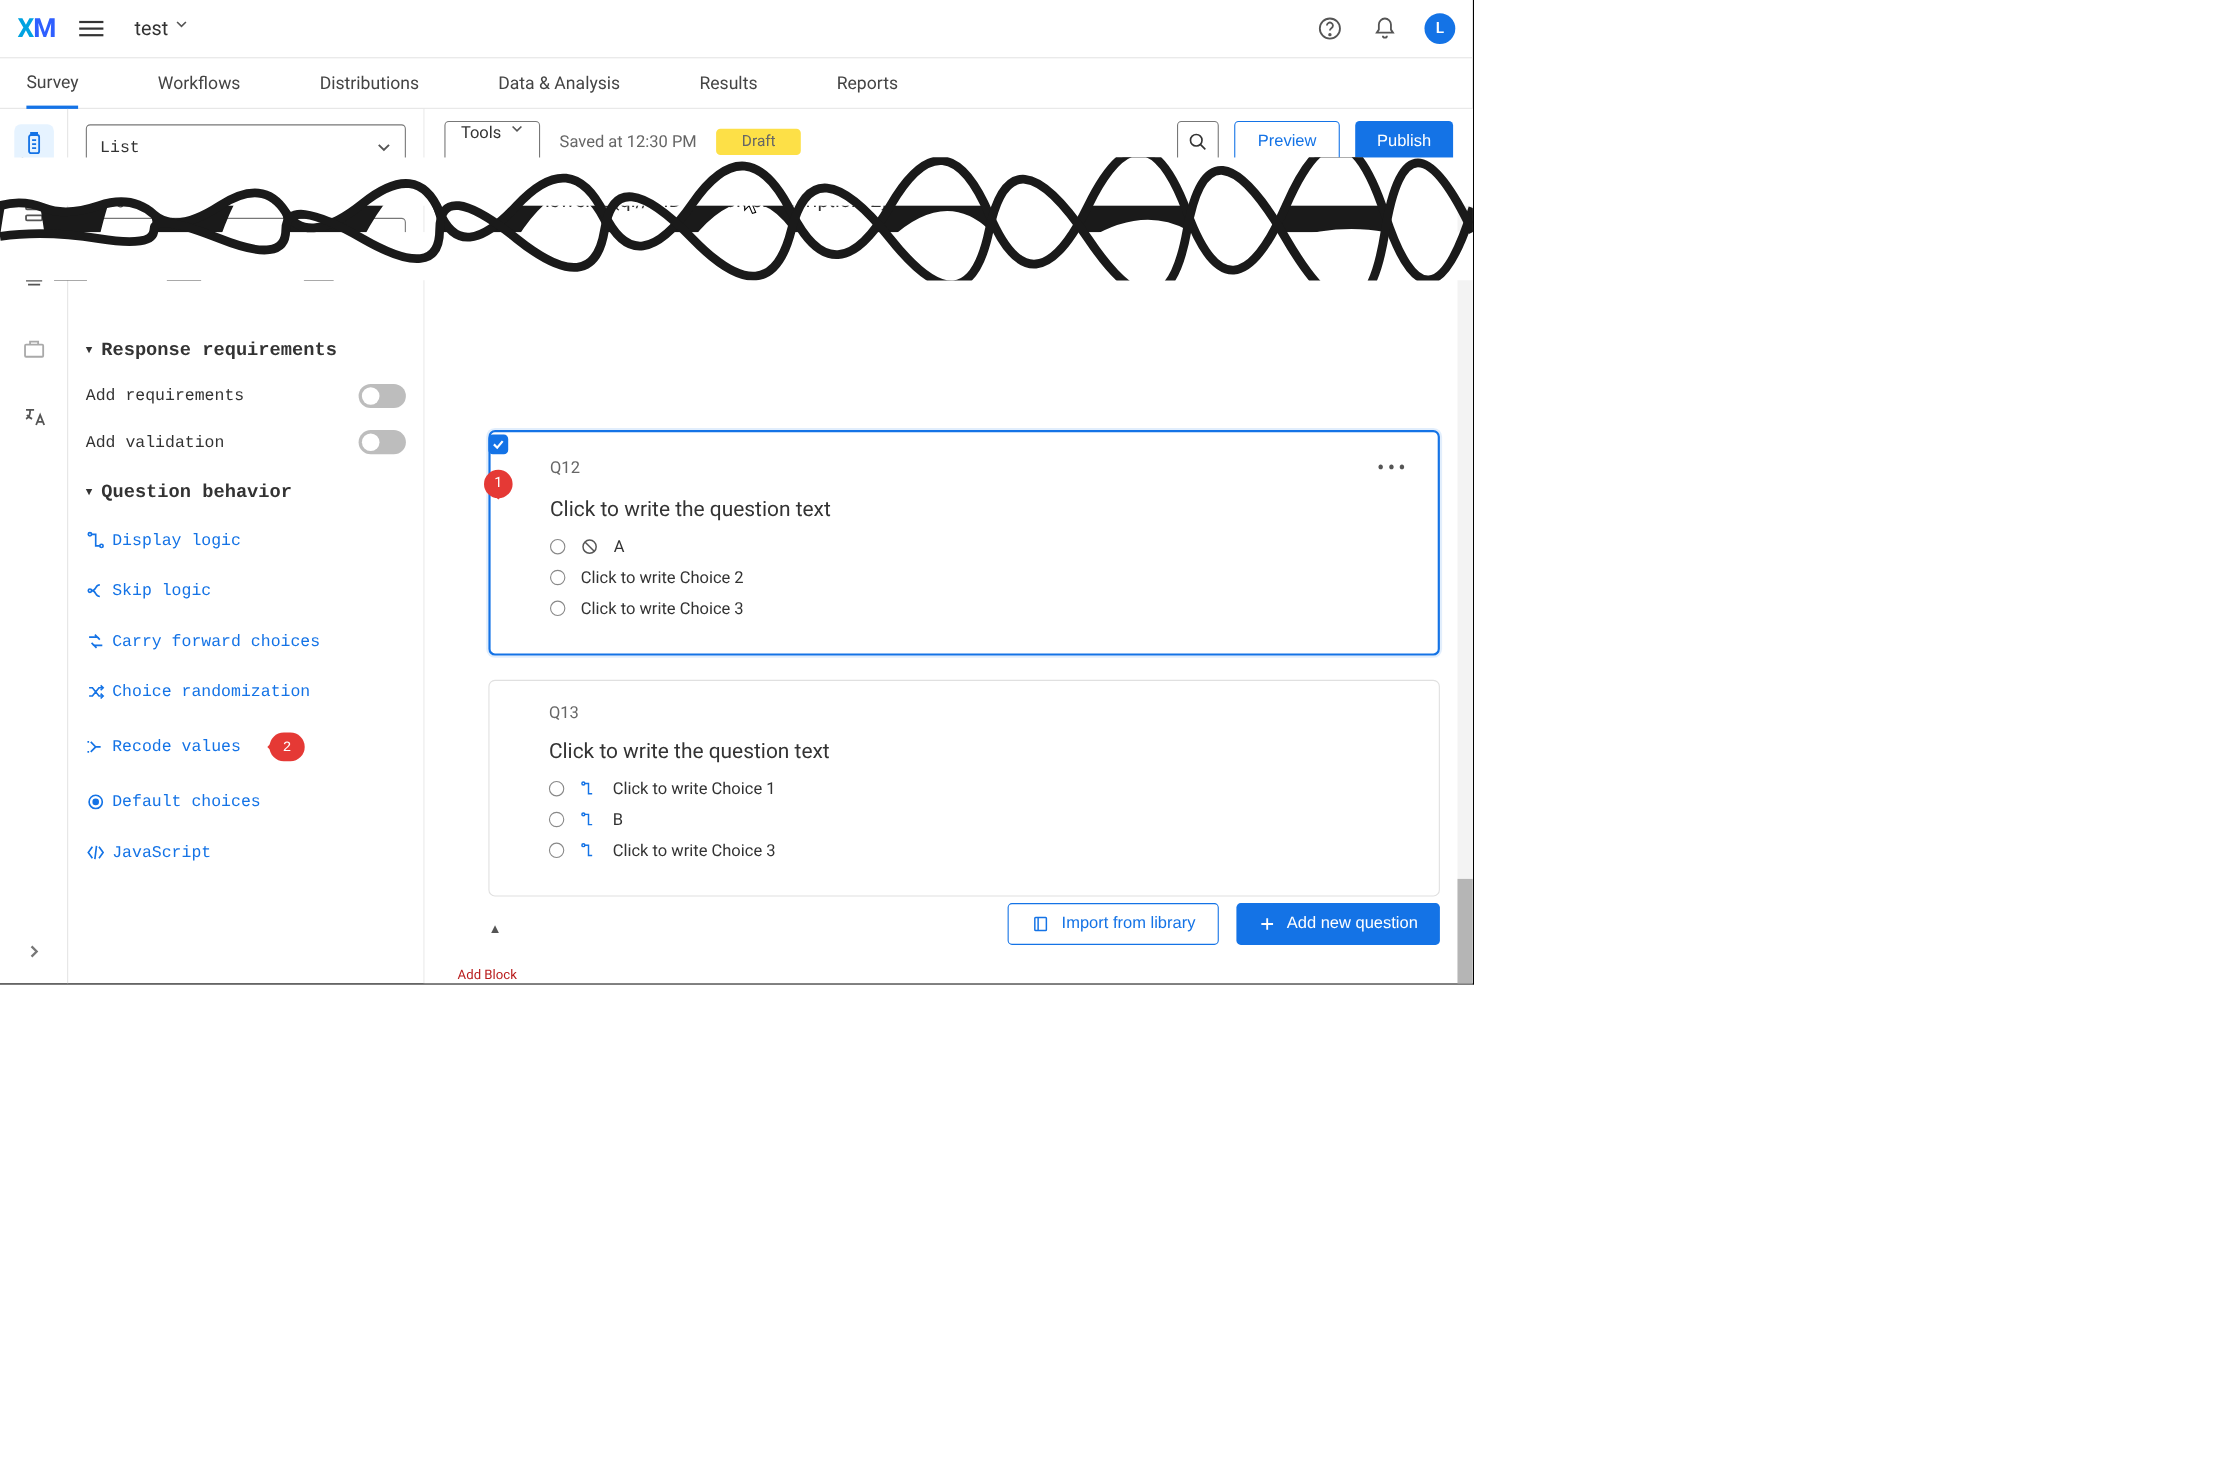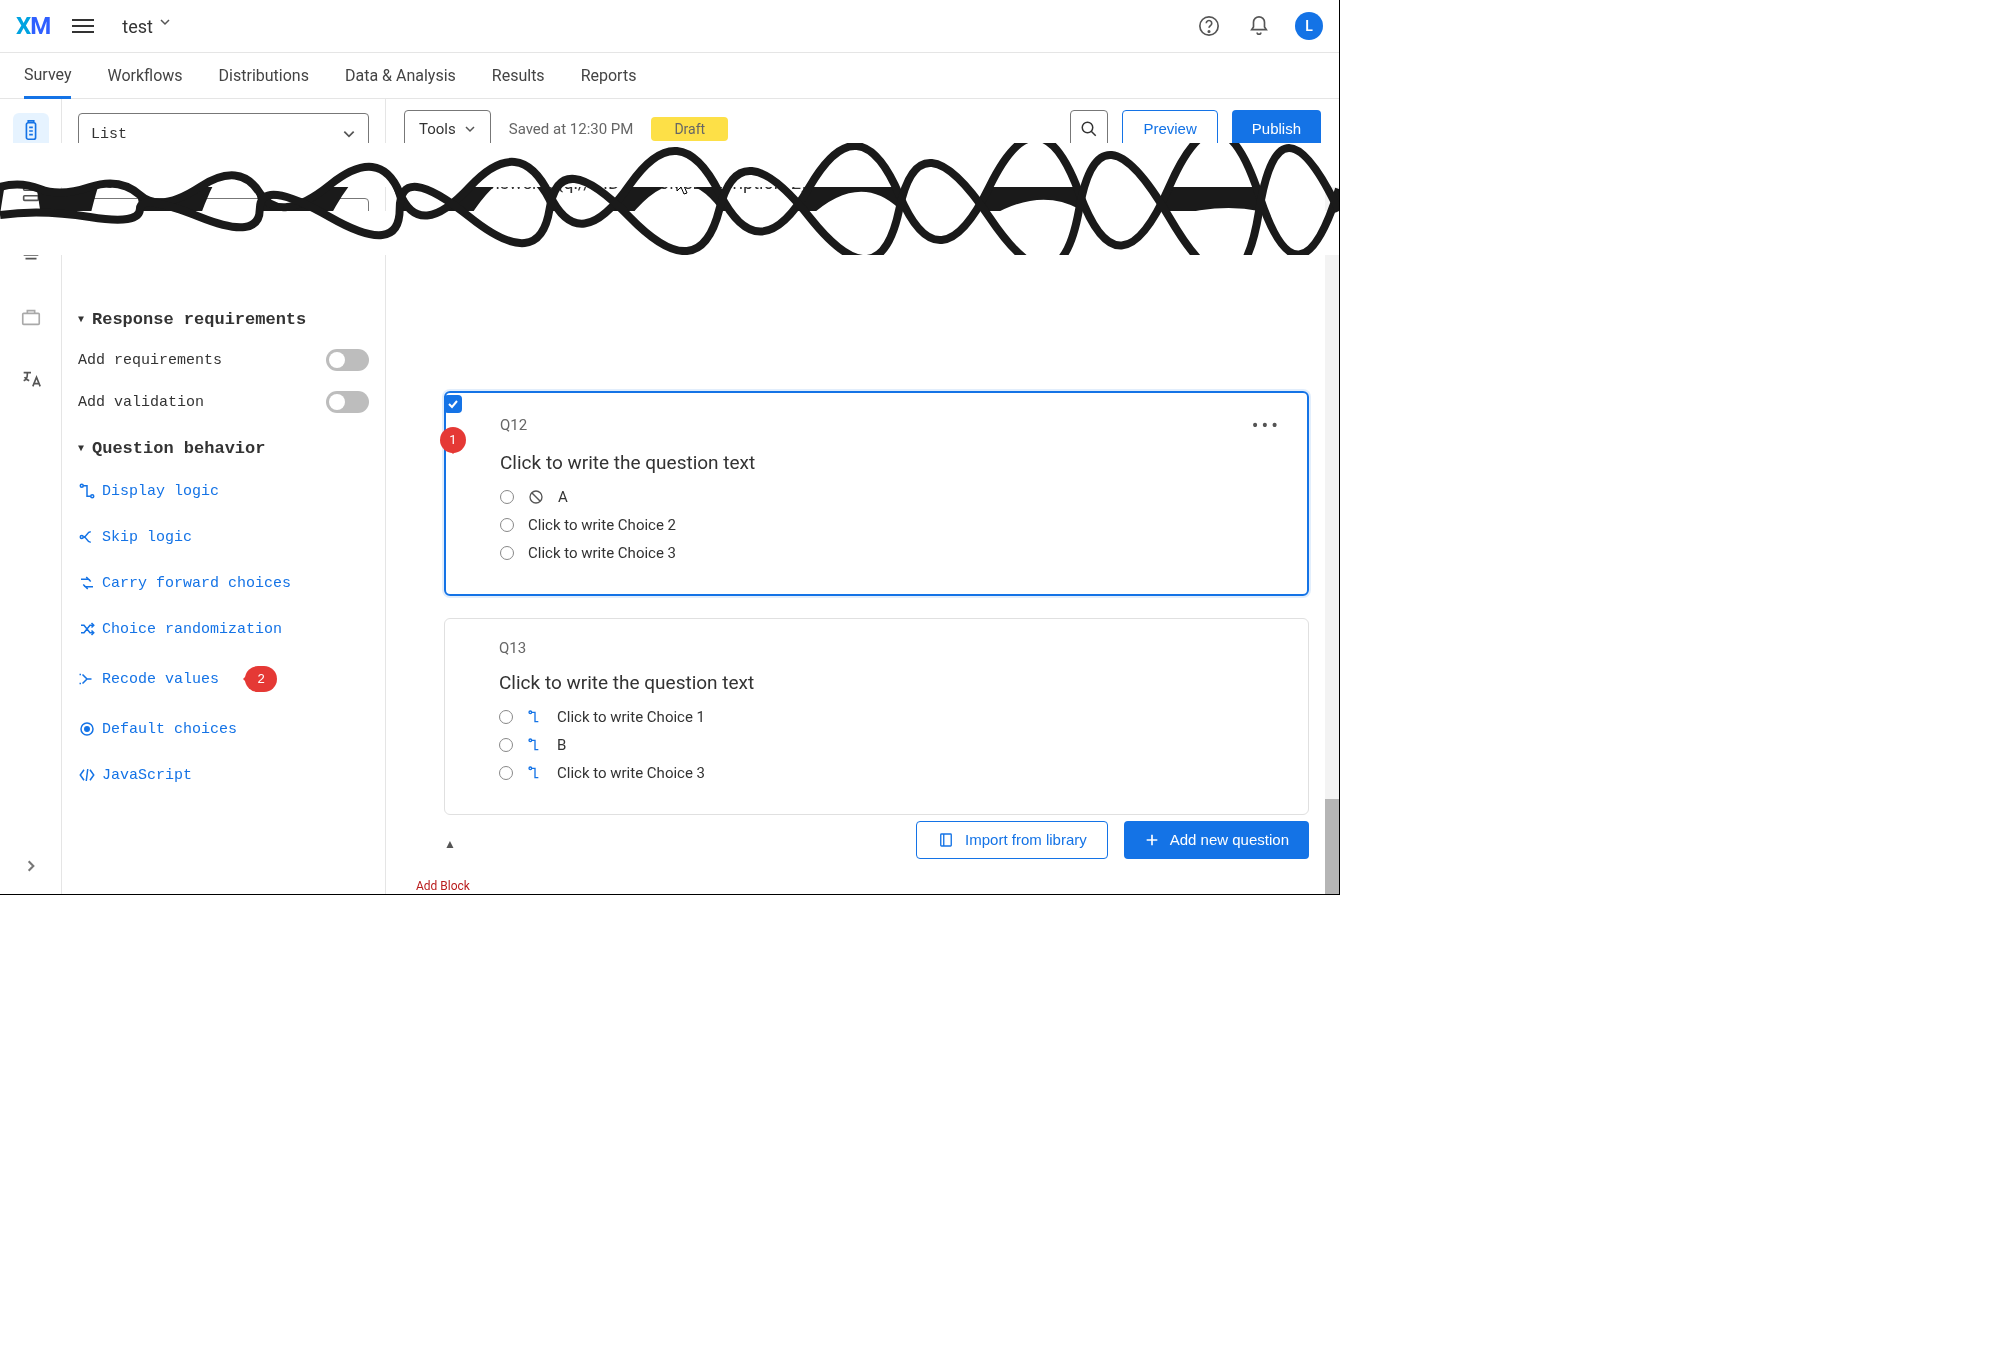--- a/index.html
+++ b/index.html
@@ -13,21 +13,21 @@
 .logo .m { color: #2f5fff; }
 .hamburger { width: 22px; margin-left: 22px; cursor: pointer; }
 .hamburger div { height: 2px; background:#333; margin: 4px 0; }
 .project-name { margin-left: 28px; display: flex; font-size: 18px; cursor: pointer; }
 .project-name svg { margin-left: 6px; }
 .topbar-right { margin-left: auto; display: flex; align-items: center; gap: 22px; }
 .icon-btn { width: 28px; height: 28px; display:flex; align-items:center; justify-content:center; color:#555; cursor:pointer; }
 .avatar { width: 28px; height:28px; border-radius:50%; background:#1473e6; color:#fff; display:flex; align-items:center; justify-content:center; font-size:14px; font-weight:600; }
 
 
-.tabs { height: 46px; display:flex; border-bottom:1px solid #e5e5e5; padding-left: 24px; gap: 36px; align-items:center; font-size:16px; }
+.tabs { height: 46px; display:flex; border-bottom:1px solid #e5e5e5; padding-left: 24px; gap: 72px; align-items:center; font-size:16px; }
 .tab { cursor:pointer; color:#444; padding-bottom:12px; padding-top:12px; }
 .tab.active { border-bottom: 3px solid #1473e6; margin-bottom:-1px; }
 
 
 .layout { display:flex; height: calc(100% - 99px); position:relative; }
 .left-rail { width: 62px; border-right:1px solid #e5e5e5; display:flex; flex-direction:column; align-items:center; padding-top:14px; gap:26px; }
 .rail-icon { width:36px; height:36px; display:flex; align-items:center; justify-content:center; color:#555; border-radius:6px; cursor:pointer; }
 .rail-icon.active { background:#e6f3ff; color:#1473e6; }
 .rail-expand { margin-top:auto; margin-bottom:18px; color:#777; cursor:pointer; }
 
@@ -49,21 +49,21 @@
 
 .behav-item { display:flex; align-items:center; gap:6px; padding:14px 0; color:#1473e6; font-size:15px; cursor:pointer; }
 .behav-item svg { flex:0 0 auto; }
 
 .callout { background:#e53935; color:#fff; width:32px; height:26px; border-radius:13px 13px 13px 13px; display:flex; align-items:center; justify-content:center; font-size:13px; position:relative; }
 .callout::before { content:""; position:absolute; left:-8px; top:7px; border:6px solid transparent; border-right-color:#e53935; }
 
 
 .canvas { flex:1; position:relative; overflow:hidden; background:#fff; }
 .toolbar { height:60px; border-bottom:1px solid #e5e5e5; display:flex; align-items:center; padding:0 18px; gap:18px; }
-.tools-btn { height:38px; border:1px solid #777; border-radius:4px; padding:0 14px; display:flex; align-items:center; gap:8px; font-size:15px; background:#fff; cursor:pointer; }
+.tools-btn { height:38px; border:1px solid #777; border-radius:4px; padding:0 14px; display:flex; gap:8px; font-size:15px; background:#fff; cursor:pointer; }
 .saved { color:#666; font-size:15px; }
 .badge { background:#fde047; color:#666; padding:4px 23px; border-radius:4px; font-size:14px; }
 .toolbar-right { margin-left:auto; display:flex; gap:14px; align-items:center; }
 .sq-btn { width:38px; height:38px; border:1px solid #777; border-radius:4px; display:flex; align-items:center; justify-content:center; cursor:pointer; background:#fff; }
 .btn-outline { height:38px; border:1px solid #1473e6; color:#1473e6; padding:0 20px; border-radius:4px; background:#fff; cursor:pointer; font-size:15px; display:flex; align-items:center; }
 .btn-primary { height:38px; background:#1473e6; color:#fff; padding:0 20px; border-radius:4px; border:none; cursor:pointer; font-size:15px; display:flex; align-items:center; gap:10px; }
 
 .canvas-body { position:absolute; top:60px; left:0; right:0; bottom:0; overflow:hidden; padding: 0 30px 0 30px; }
 .cursor { position:absolute; pointer-events:none; }
 

